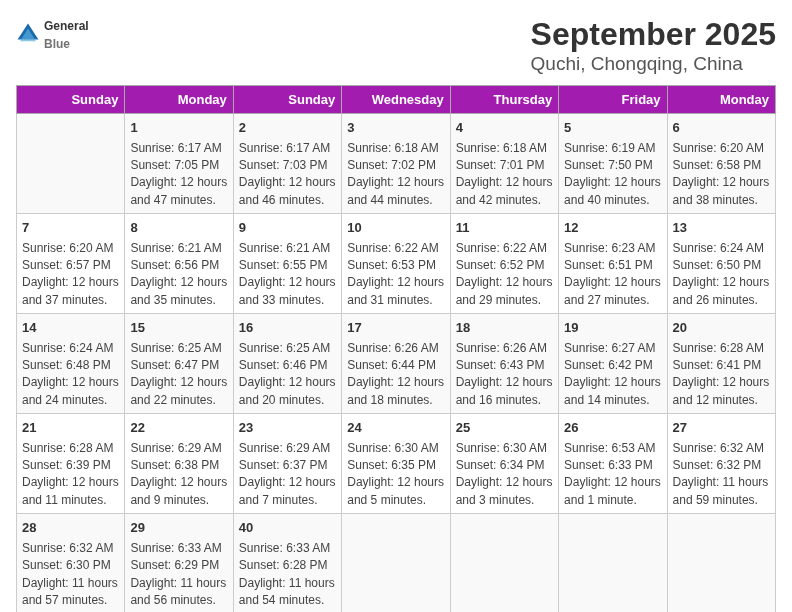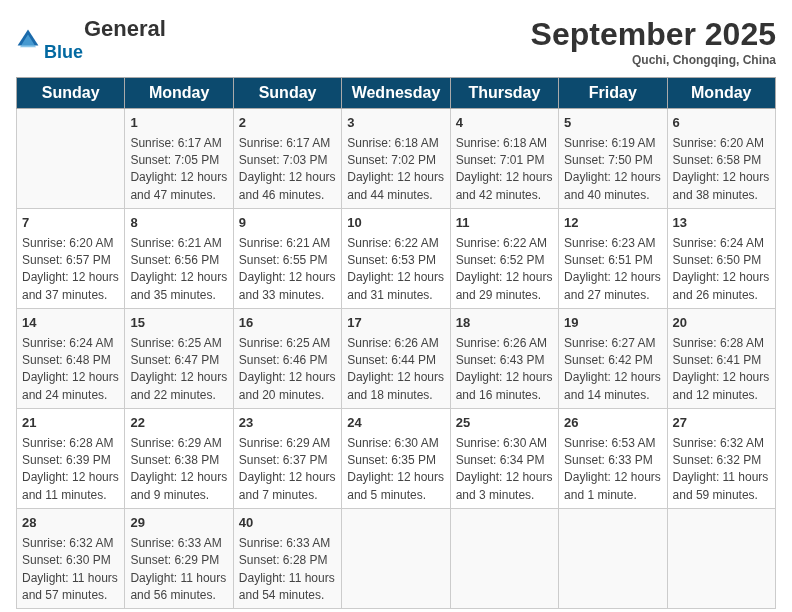--- a/index.html
+++ b/index.html
@@ -15,58 +15,56 @@
       justify-content: space-between;
       align-items: flex-start;
       margin-bottom: 10px;
     }
     .logo {
       display: flex;
       align-items: center;
       gap: 4px;
     }
     .logo-text-general {
-      font-size: 22px;
+      font-size: 12px;
       font-weight: bold;
       color: #333;
-      margin-left: 40px;
     }
     .logo-text-blue {
-      font-size: 18px;
-      font-weight: bold;
-      color: #0369a1;
+      font-size: 12px;
+      font-weight: bold;
+      color: #737373;
     }
     .logo-icon {
       width: 24px;
       height: 24px;
     }
     .title-block {
-      text-align: right;
+      text-align: left;
     }
     .month-title {
       font-size: 32px;
       font-weight: bold;
       color: #333;
     }
     .location-title {
-      font-size: 12px;
+      font-size: 19px;
       color: #555;
-      font-weight: bold;
     }
     table {
       width: 100%;
       border-collapse: collapse;
       font-size: 11px;
     }
     thead tr th {
-      background-color: #0c4a6e;
+      background-color: #a21caf;
       color: #fff;
-      text-align: center;
+      text-align: right;
       padding: 6px 6px;
-      font-size: 16px;
+      font-size: 13px;
       font-weight: bold;
       border: 1px solid #aaa;
     }
     tbody tr td {
       border: 1px solid #ccc;
       vertical-align: top;
       padding: 4px 5px;
       height: 80px;
       width: 14.28%;
       color: #333;

